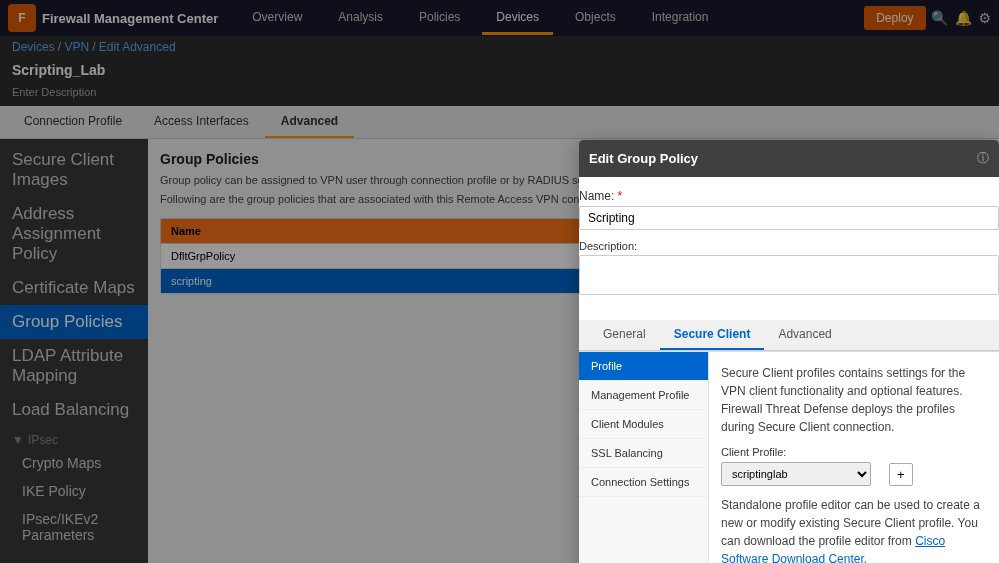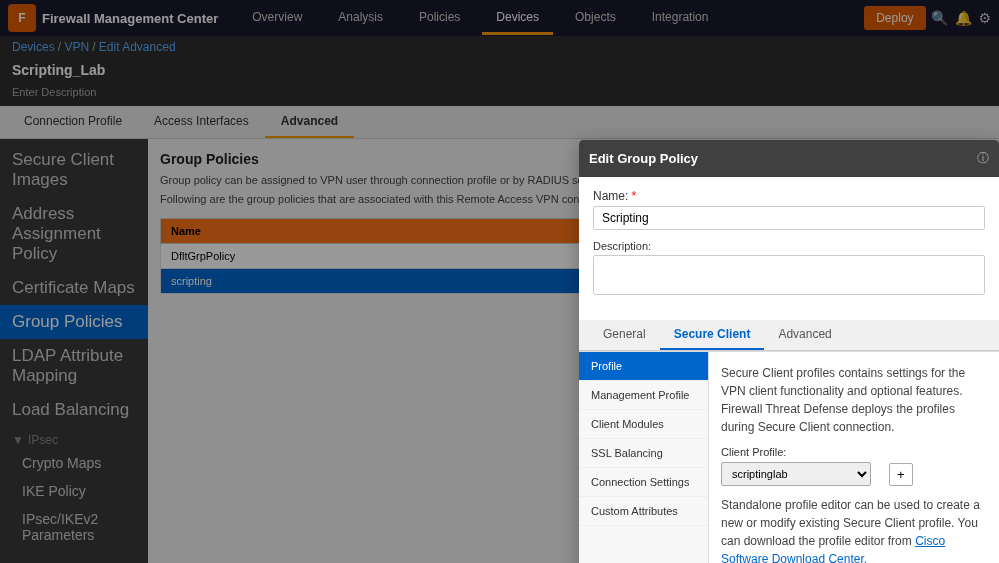--- a/index.html
+++ b/index.html
@@ -181,21 +181,21 @@
       border-radius: 4px 4px 0 0;
       display: flex;
       align-items: center;
       justify-content: space-between;
     }
     .modal-header-title { font-size: 13px; font-weight: bold; }
     .modal-help { color: #aaa; cursor: pointer; }
     .modal-body { flex: 1; display: flex; flex-direction: column; overflow: hidden; }
 
     
-    .modal-form { padding: 12px 14px; }
+    .modal-form { padding: 12px 0; }
     .form-row { margin-bottom: 10px; }
     .form-label { font-size: 11px; color: #333; margin-bottom: 3px; display: block; }
     .form-label .required { color: red; }
     .form-input {
       width: 100%;
       padding: 4px 8px;
       border: 1px solid #ccc;
       border-radius: 2px;
       font-size: 12px;
     }
@@ -402,21 +402,20 @@
         <div class="modal-tab">Advanced</div>
       </div>
 
       <div class="modal-split">
         <div class="modal-sidebar">
           <div class="modal-sidebar-item active">Profile</div>
           <div class="modal-sidebar-item">Management Profile</div>
           <div class="modal-sidebar-item">Client Modules</div>
           <div class="modal-sidebar-item">SSL Balancing</div>
           <div class="modal-sidebar-item">Connection Settings</div>
-          <div class="modal-sidebar-item">Custom Attributes</div>
         </div>
         <div class="modal-content-area">
           <p>Secure Client profiles contains settings for the VPN client functionality and optional features. Firewall Threat Defense deploys the profiles during Secure Client connection.</p>
           <div class="form-row">
             <span class="client-profile-label">Client Profile:</span>
             <div class="client-profile-row">
               <select class="client-profile-select">
                 <option>scriptinglab</option>
               </select>
               <button class="add-btn">+</button>

